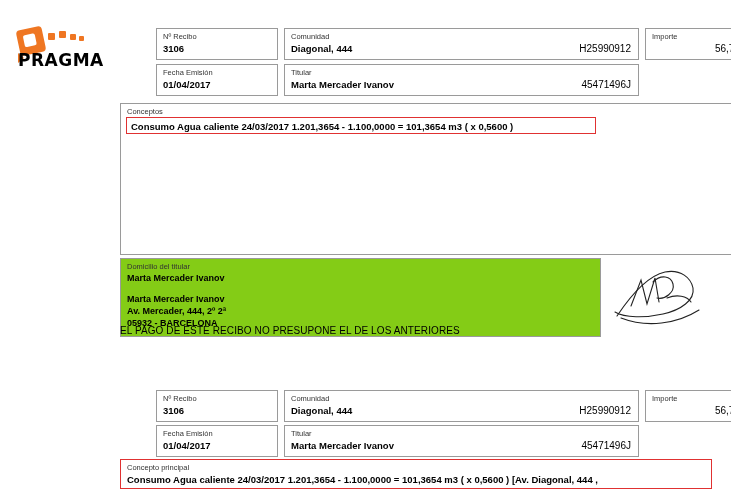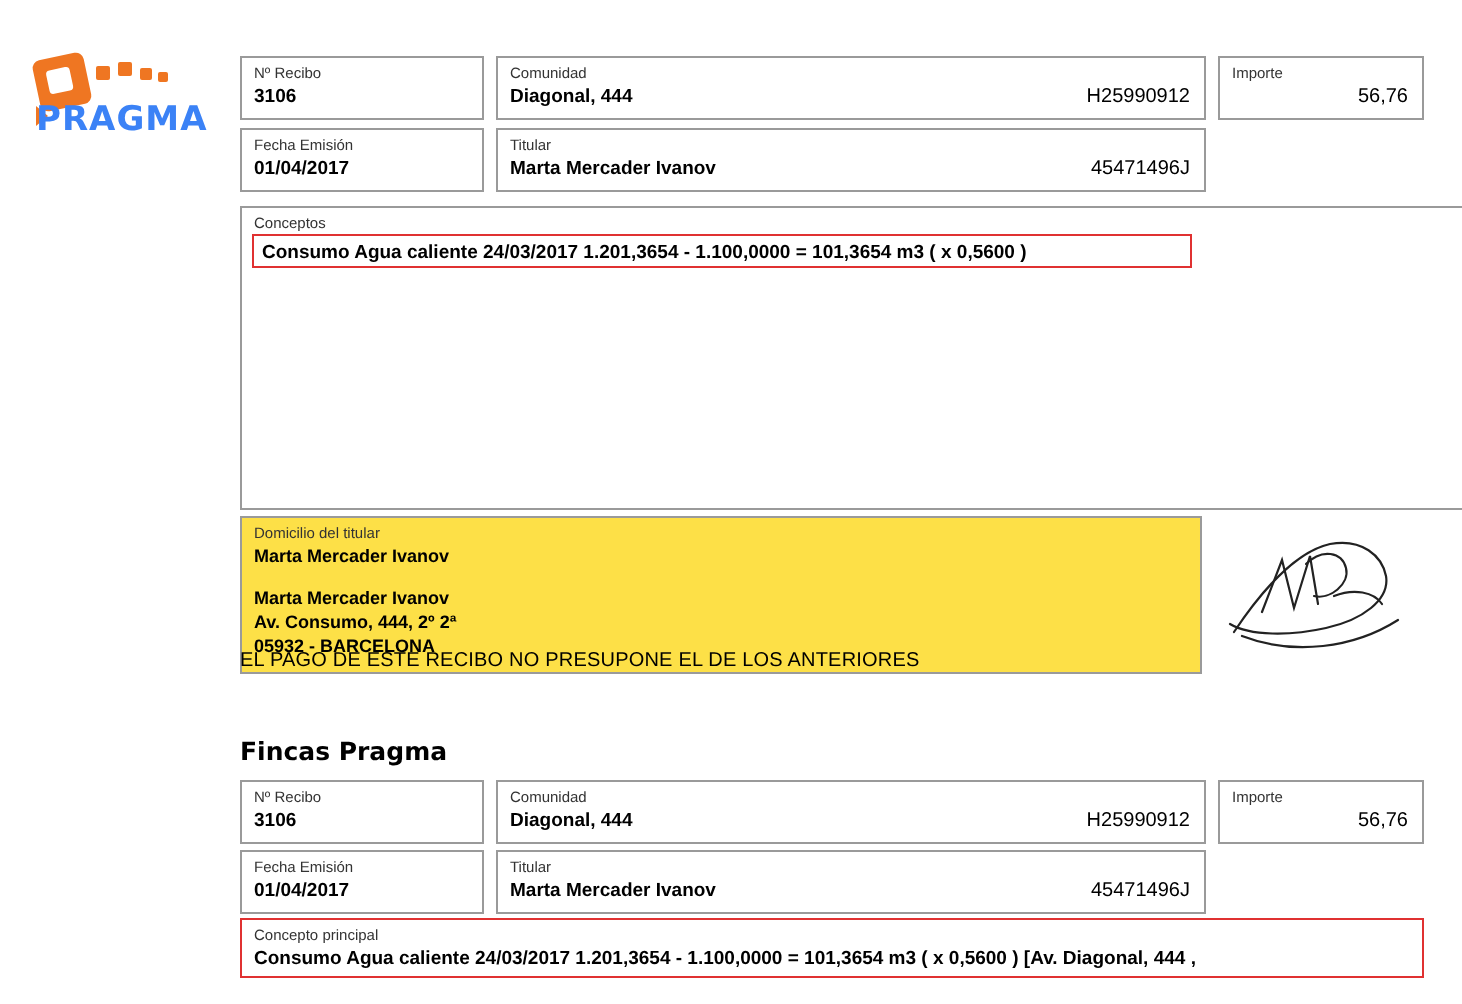--- a/index.html
+++ b/index.html
@@ -68,39 +68,40 @@
   .logo-dots i:nth-child(2) { left: 11px; top: 0px; }
   .logo-dots i:nth-child(3) { left: 22px; top: 3px; width:6px; height:6px;}
   .logo-dots i:nth-child(4) { left: 31px; top: 5px; width:5px; height:5px;}
   .logo-text {
     position: absolute;
     left: 0px;
     top: 22px;
     font-size: 17px;
     font-weight: bold;
     letter-spacing: 0.5px;
-    color: #3b82f6;
+    color: #000000;
     font-family: "DejaVu Sans", sans-serif;
   }
   .logo-chevron {
     position: absolute;
     left: 0px;
     top: 25px;
     width: 0; height: 0;
     border-left: 6px solid #ef7622;
     border-top: 5px solid transparent;
     border-bottom: 5px solid transparent;
   }
 
   
   .fbox {
     position: absolute;
     border: 1px solid #9a9a9a;
     background: #ffffff;
     box-sizing: border-box;
+    margin-left: 36px;
   }
   .fbox .lbl {
     position: absolute;
     left: 6px;
     top: 3px;
     font-size: 7.5px;
     color: #333333;
     white-space: nowrap;
   }
   .fbox .val {
@@ -166,21 +167,21 @@
 
   
   .dom-box {
     position: absolute;
     left: 120px;
     top: 258px;
     width: 481px;
     height: 79px;
     border: 1px solid #9a9a9a;
     box-sizing: border-box;
-    background: #fde047;
+    background: #84cc16;
   }
   .dom-box .lbl {
     position: absolute;
     left: 6px;
     top: 3px;
     font-size: 7.5px;
     color: #333333;
   }
   .dom-box .ln {
     position: absolute;
@@ -305,39 +306,38 @@
     <div class="concept-hl">
       <span>Consumo Agua caliente 24/03/2017 1.201,3654 - 1.100,0000 = 101,3654 m3 ( x 0,5600 )</span>
     </div>
     <div class="concept-amount">56,76</div>
   </div>
 
   <div class="dom-box">
     <div class="lbl">Domicilio del titular</div>
     <div class="ln dom-l1">Marta Mercader Ivanov</div>
     <div class="ln dom-l2">Marta Mercader Ivanov</div>
-    <div class="ln dom-l3">Av. Consumo, 444, 2º 2ª</div>
+    <div class="ln dom-l3">Av. Mercader, 444, 2º 2ª</div>
     <div class="ln dom-l4">05932 - BARCELONA</div>
   </div>
 
   <div class="sig-box">
     <svg width="105" height="79" viewBox="0 0 105 79" xmlns="http://www.w3.org/2000/svg">
       <g fill="none" stroke="#222222" stroke-width="1.1" stroke-linecap="round">
         <path d="M10 58 C 22 40, 40 18, 58 14 C 74 11, 84 20, 86 30 C 88 42, 74 52, 56 56 C 38 60, 18 60, 8 54"></path>
         <path d="M24 48 L 34 22 L 40 46 L 48 20 L 52 44"></path>
         <path d="M46 24 C 54 16, 64 18, 66 26 C 68 34, 58 42, 50 40"></path>
         <path d="M60 40 C 70 36, 80 38, 84 44"></path>
         <path d="M14 60 C 40 70, 70 66, 92 52"></path>
       </g>
     </svg>
   </div>
 
   <div class="note">EL PAGO DE ESTE RECIBO NO PRESUPONE EL DE LOS ANTERIORES</div>
 
-  <div class="section-title">Fincas Pragma</div>
 
   <div class="fbox" style="left:120px; top:390px; width:122px; height:32px;">
     <div class="lbl">Nº Recibo</div>
     <div class="val">3106</div>
   </div>
 
   <div class="fbox" style="left:248px; top:390px; width:355px; height:32px;">
     <div class="lbl">Comunidad</div>
     <div class="val">Diagonal, 444</div>
     <div class="val-right">H25990912</div>

